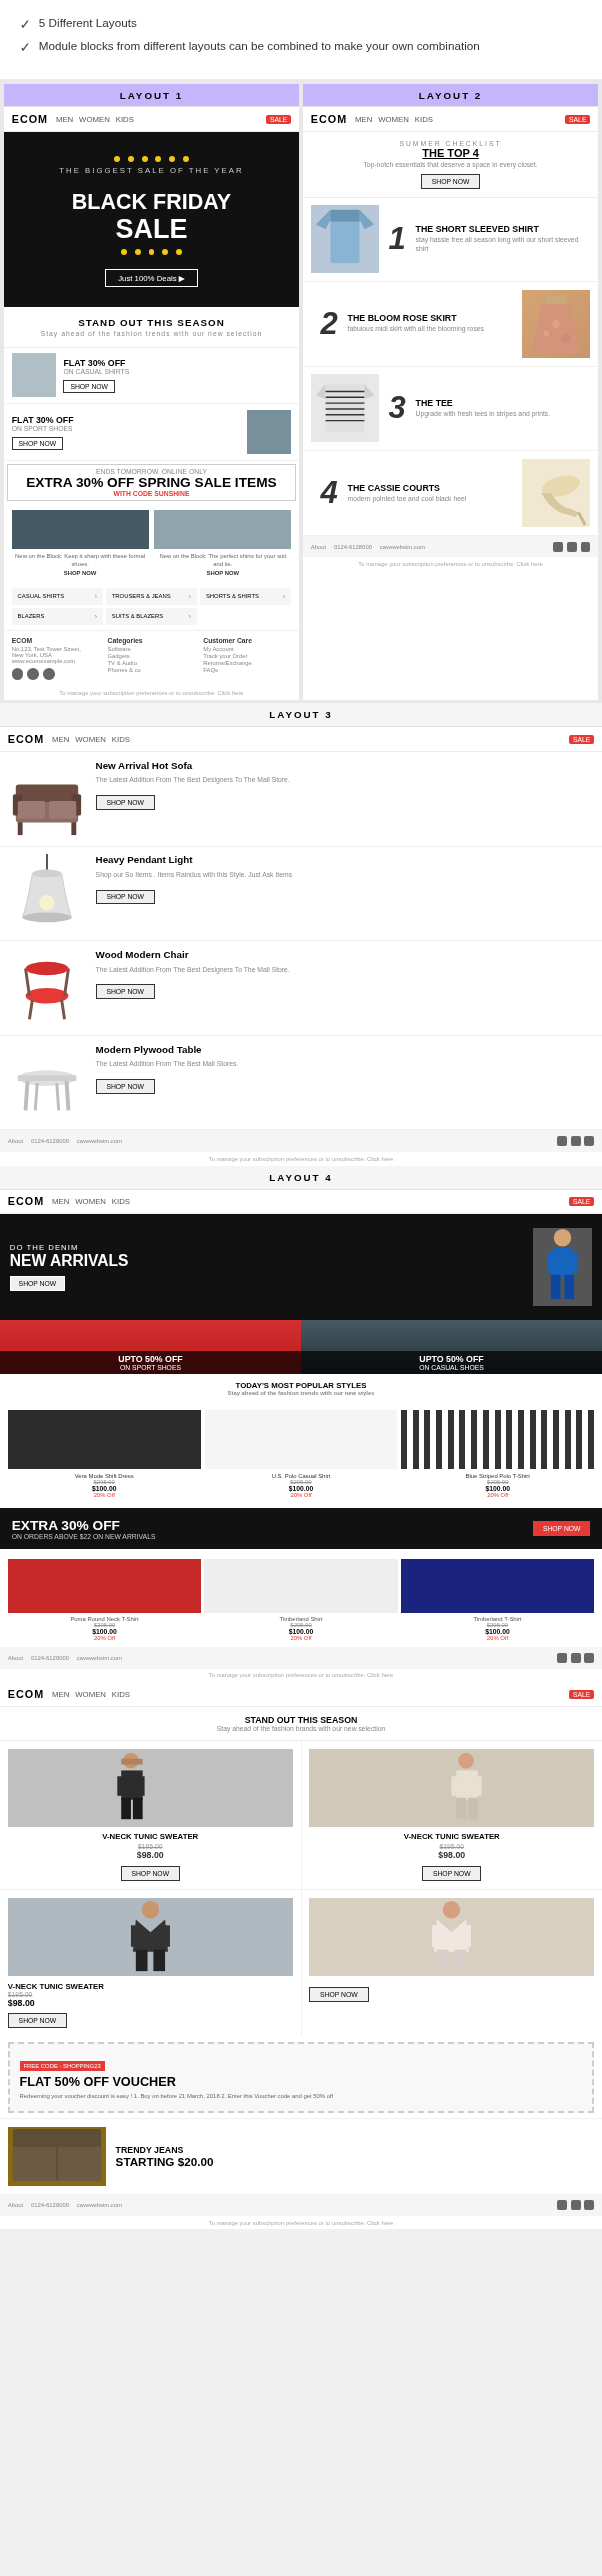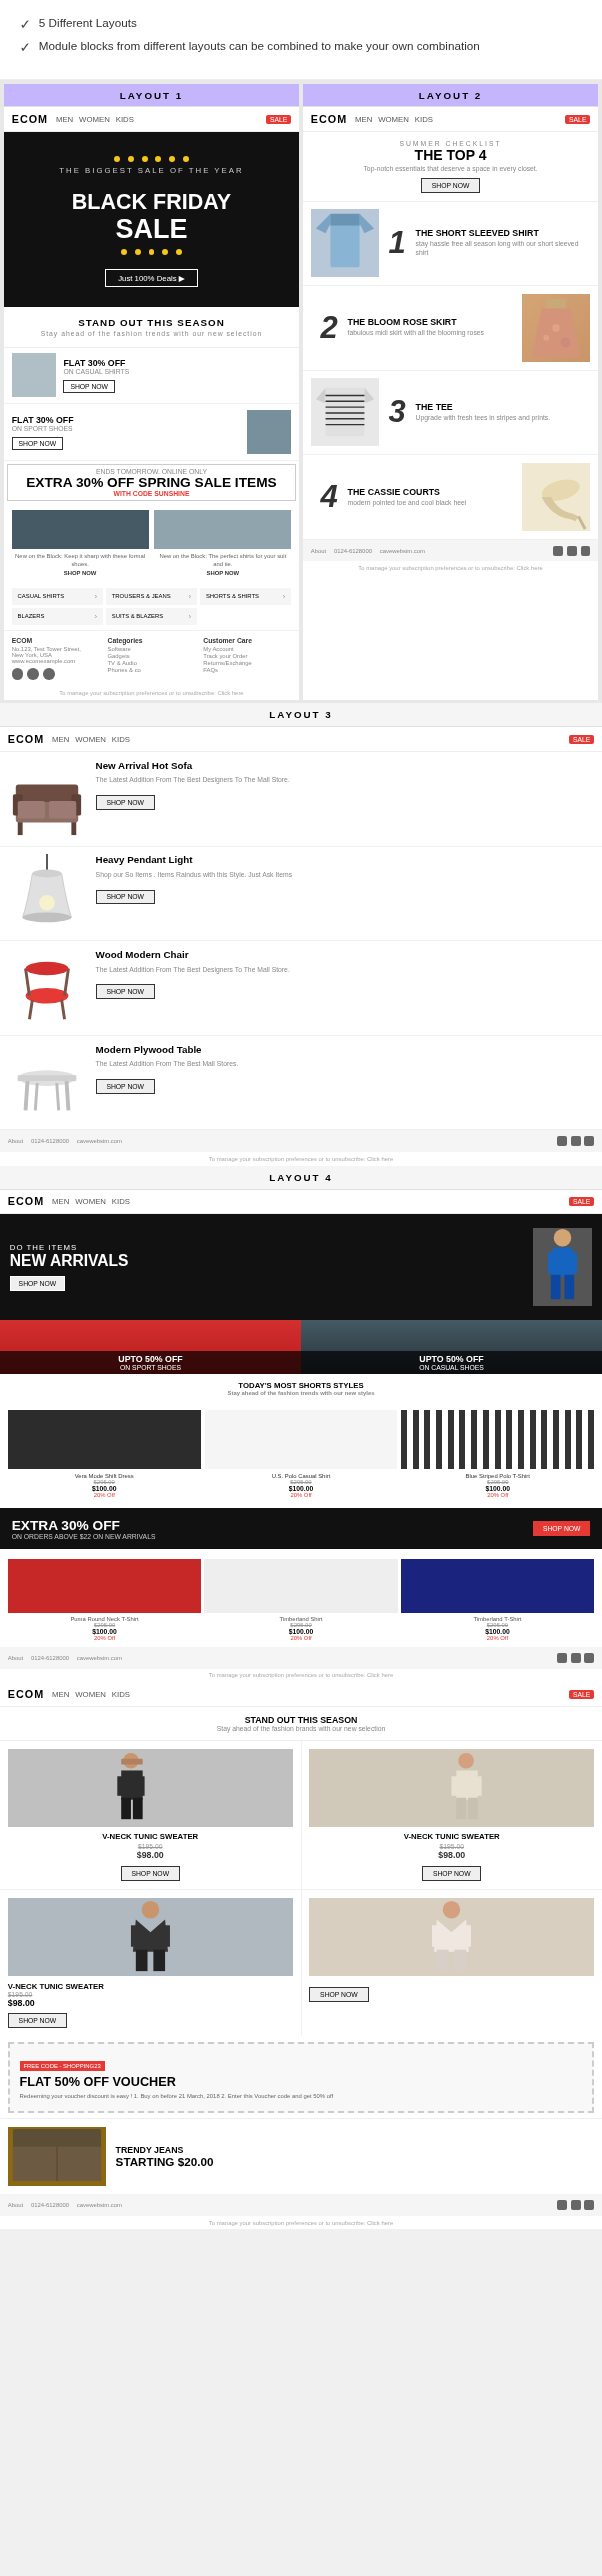--- a/index.html
+++ b/index.html
@@ -202,21 +202,21 @@
       padding: 3.9px 7.8px;
     }
 
     
     .summer-checklist {
       text-align: center;
       padding: 7.8px;
       border-bottom: 1px solid #eee;
     }
     .summer-checklist .label { font-size: 6.8px; letter-spacing: 2px; color: #888; }
-    .summer-checklist .title { font-size: 14px; font-weight: 900; }
+    .summer-checklist .title { font-size: 11px; font-weight: 900; text-decoration: underline; }
     .summer-checklist .sub { font-size: 6.8px; color: #888; margin-top: 2px; }
     .summer-checklist .btn {
       font-size: 6.8px;
       border: 1px solid #333;
       padding: 2.9px 9.8px;
       display: inline-block;
       margin-top: 5.9px;
       cursor: pointer;
     }
 
@@ -919,21 +919,21 @@
       <div class="nav-links">
         <span>MEN</span>
         <span>WOMEN</span>
         <span>KIDS</span>
       </div>
       <span class="sale-badge">SALE</span>
     </div>
 
     <div class="denim-hero">
       <div class="denim-text">
-        <div class="denim-sub">DO THE ITEMS</div>
+        <div class="denim-sub">DO THE DENIM</div>
         <div class="denim-title">NEW ARRIVALS</div>
         <button class="denim-btn">SHOP NOW</button>
       </div>
       <div class="denim-model">
         <svg viewBox="0 0 60 80" width="59" height="78">
           <circle cx="30" cy="10" r="9" fill="#d4a574"></circle>
           <rect x="20" y="20" width="20" height="30" fill="#1565c0"></rect>
           <rect x="18" y="48" width="10" height="25" fill="#0d47a1"></rect>
           <rect x="32" y="48" width="10" height="25" fill="#0d47a1"></rect>
           <rect x="15" y="25" width="8" height="22" fill="#1565c0"></rect>
@@ -953,21 +953,21 @@
       <div class="shoe-item">
         <div class="shoe-img" style="background: linear-gradient(#455a64 0%, #263238 100%);"></div>
         <div class="shoe-badge">
           <span class="off">UPTO 50% OFF</span>
           <span>ON CASUAL SHOES</span>
         </div>
       </div>
     </div>
 
     <div class="popular-styles">
-      <div>TODAY'S MOST SHORTS STYLES</div>
+      <div>TODAY'S MOST POPULAR STYLES</div>
       <div class="popular-styles-sub">Stay ahead of the fashion trends with our new styles</div>
     </div>
     <div class="styles-row">
       <div class="style-item">
         <div class="style-img style-dark"></div>
         <div class="style-name">Vera Mode Shift Dress</div>
         <div class="style-price-old">$295.00</div>
         <div class="style-price">$100.00</div>
         <div class="style-off">20% Off</div>
       </div>

